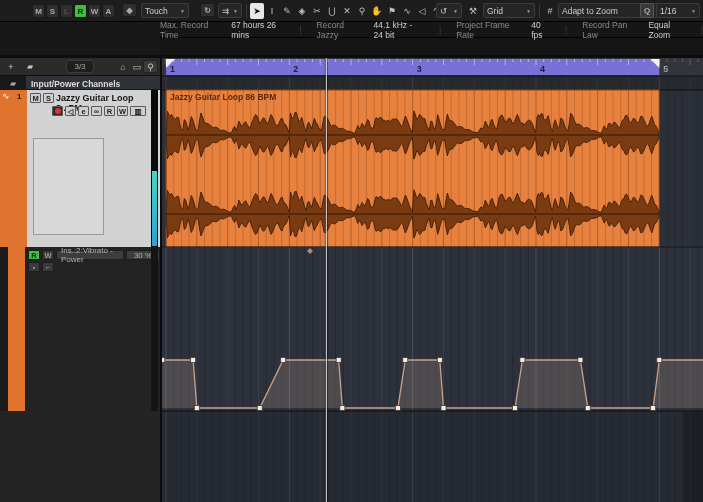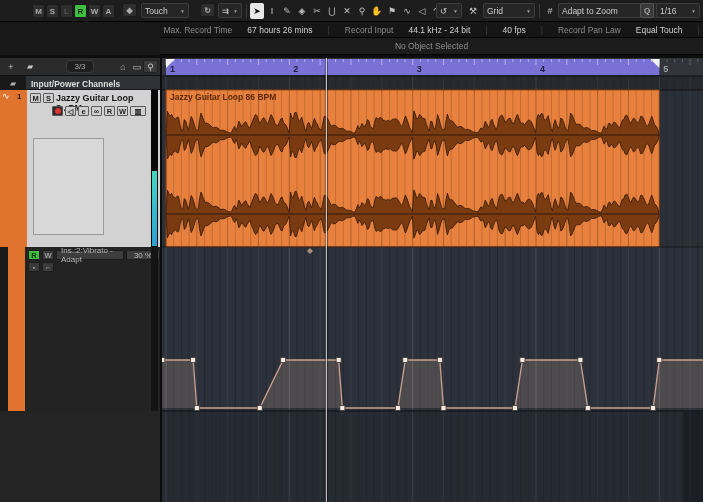--- a/index.html
+++ b/index.html
@@ -153,32 +153,30 @@
       <span>1/16</span>
       <span class="arr">▼</span>
     </div>
   </div>
 
   <div style="position:absolute;left:0;top:22px;width:160px;height:33px;background:#181818;"></div>
   <div id="status-bar">
       <span class="slabel">Max. Record Time</span>
       <span class="svalue">67 hours 26 mins</span>
       <span class="ssep">|</span>
-      <span class="slabel">Record Input</span>
+      <span class="slabel">Record Jazzy</span>
       <span class="svalue">44.1 kHz - 24 bit</span>
       <span class="ssep">|</span>
+      <span class="slabel">Project Frame Rate</span>
       <span class="svalue">40 fps</span>
       <span class="ssep">|</span>
       <span class="slabel">Record Pan Law</span>
-      <span class="svalue">Equal Touch</span>
+      <span class="svalue">Equal Zoom</span>
       <span class="ssep">|</span>
     </div>
-  <div id="info-line">
-    <span>No Object Selected</span>
-  </div>
   <div id="gap-row"></div>
 
   <div id="left-toolbar">
     <div class="ltb" style="left:4px;width:14px;">+</div>
     <div class="ltb" style="left:22px;width:16px;font-size:8px;">▰</div>
     <div id="pager-box">3/3</div>
     <div class="ltb" style="left:116px;width:14px;">⌂</div>
     <div class="ltb" style="left:130px;width:14px;">▭</div>
     <div id="find-box">⚲</div>
   </div>
@@ -213,21 +211,21 @@
       <div id="meter-fill"></div>
     </div>
   </div>
 
   <div id="automation-track">
     <div id="auto-left-dark"></div>
     <div id="auto-color-strip"></div>
     <div id="auto-row1">
       <span class="abtn green">R</span>
       <span class="abtn">W</span>
-      <span id="auto-param">Ins.:2:Vibrato - Adapt</span>
+      <span id="auto-param">Ins.:2:Vibrato - Power</span>
       <span id="auto-value">30 %</span>
     </div>
     <div id="auto-row2">
       <span class="abtn">▪</span>
       <span class="abtn">⌐</span>
     </div>
     <div id="auto-meter"></div>
   </div>
 
   <div id="panel-bottom"></div>

